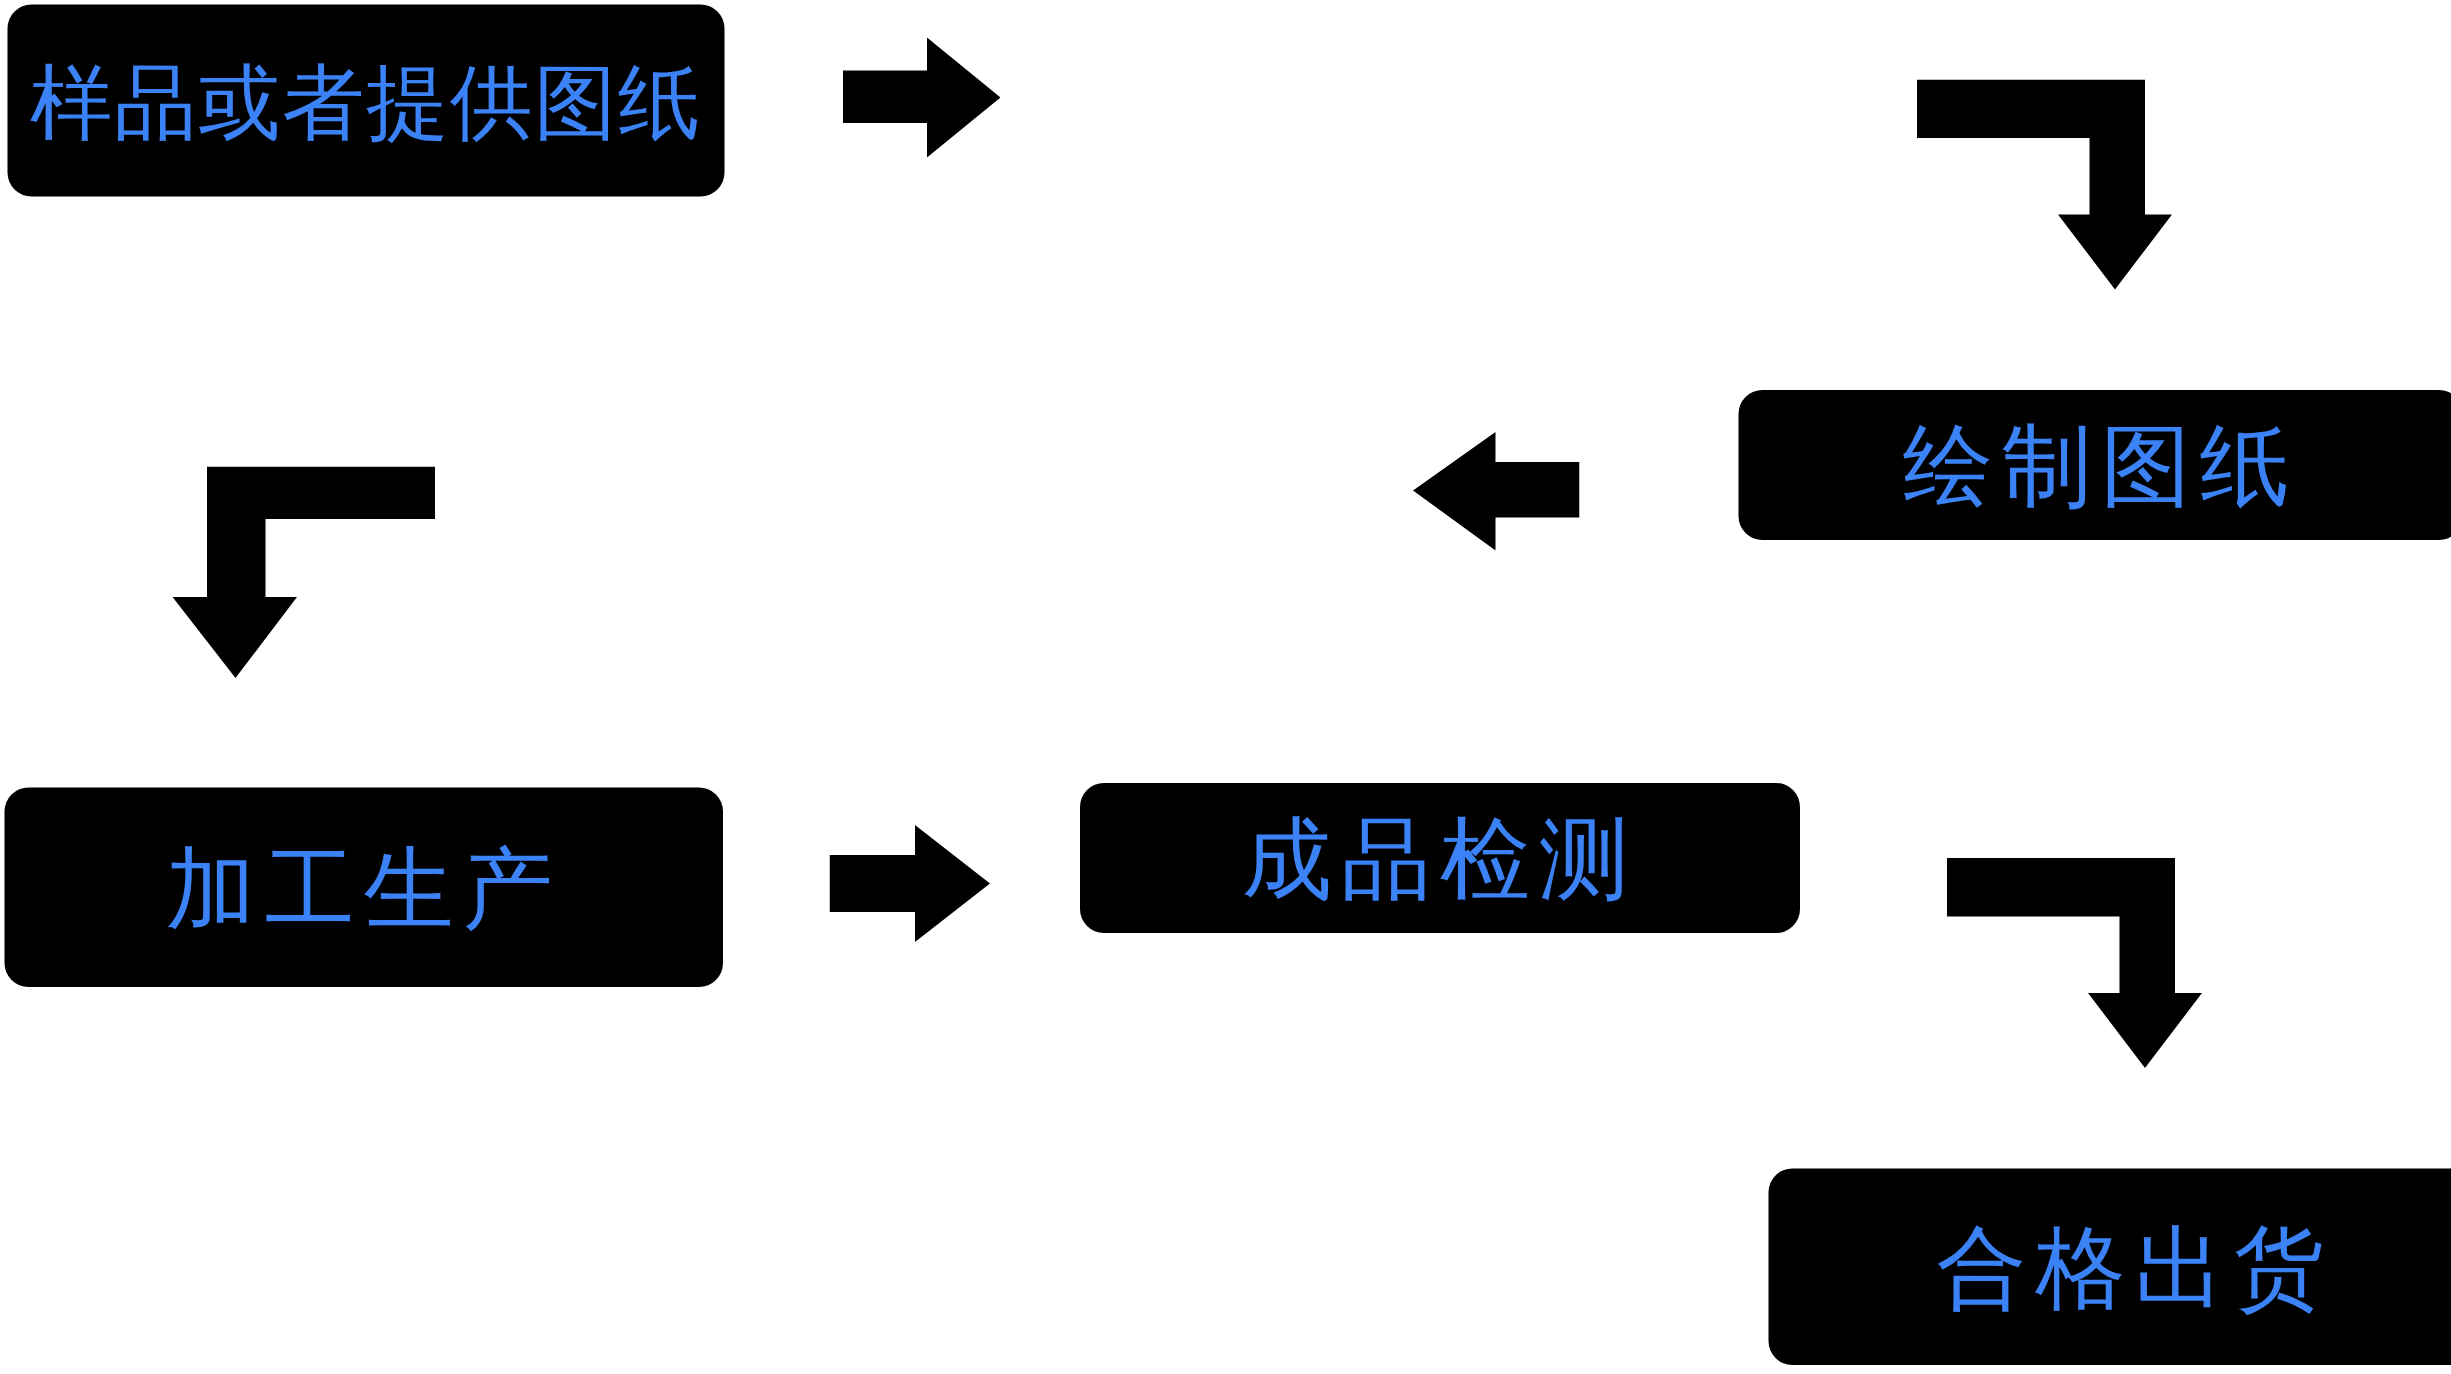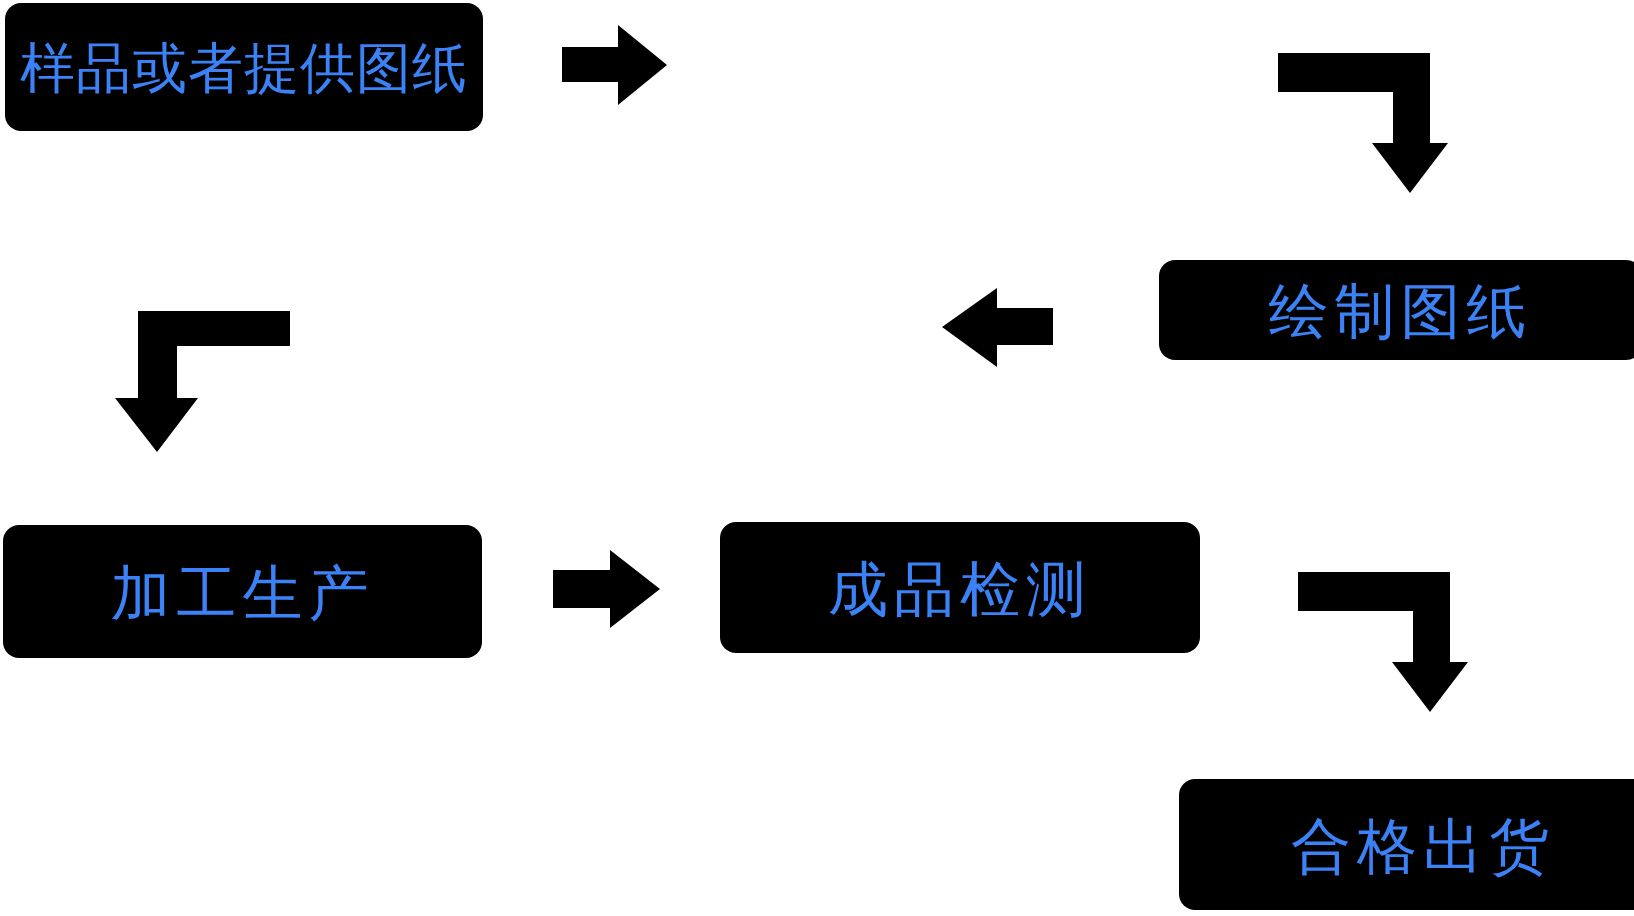--- a/index.html
+++ b/index.html
@@ -77,21 +77,21 @@
   </svg>
 
   <div class="node" style="left:3px; top:525px; width:479px; height:133px;">
     <span class="node-label">加工生产</span>
   </div>
 
   <svg class="arrow" style="left:553px; top:550px;" width="107" height="78" viewBox="0 0 107 78" aria-hidden="true">
     <polygon points="0,20 57,20 57,0 107,39 57,78 57,58 0,58"></polygon>
   </svg>
 
-  <div class="node" style="left:720px; top:522px; width:480px; height:131px;">
+  <div class="node" style="left:720px; top:522px; width:480px; height:100px;">
     <span class="node-label">成品检测</span>
   </div>
 
   <svg class="arrow" style="left:1298px; top:572px;" width="170" height="140" viewBox="0 0 170 140" aria-hidden="true">
     <polygon points="0,0 152,0 152,90 170,90 132,140 94,90 115,90 115,39 0,39"></polygon>
   </svg>
 
   <div class="node" style="left:1179px; top:779px; width:488px; height:131px;">
     <span class="node-label">合格出货</span>
   </div>

